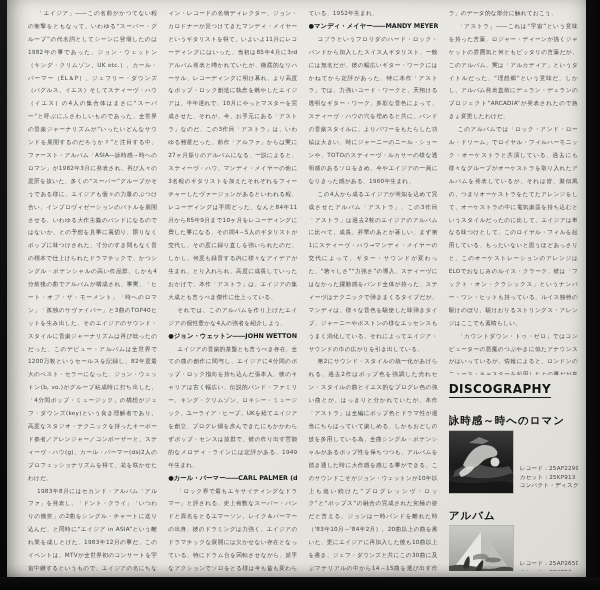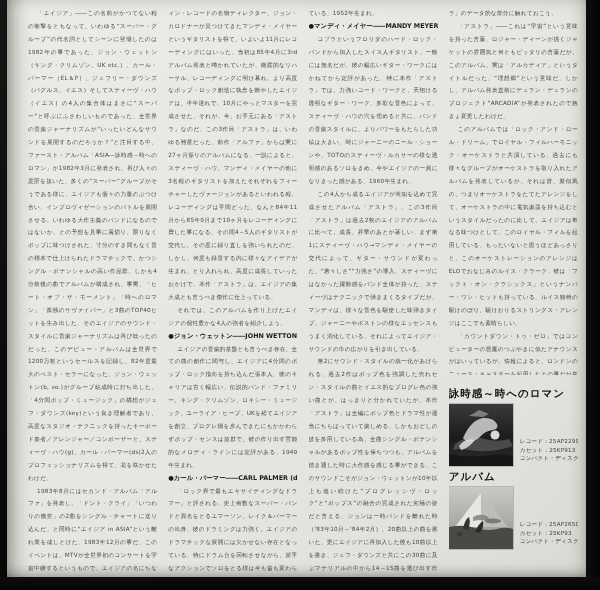--- a/index.html
+++ b/index.html
@@ -34,21 +34,21 @@
     margin:0;font-weight:bold;color:#1d1d20;font-size:6.4px;line-height:12.9px;
     letter-spacing:0;white-space:nowrap;overflow:hidden;
   }
   
   .disco{position:absolute;left:0;top:376px;width:100%;}
   .disco-title{
     display:inline-block;font-weight:bold;font-size:12px;line-height:13px;
     color:#141414;letter-spacing:.4px;
     border-bottom:1.6px solid #1a1a1a;padding-bottom:1px;margin:0;
   }
-  .album{margin-top:4px;}
+  .album{margin-top:16px;}
   .album-title{
     margin:0 0 5px 0;font-weight:bold;font-size:10.5px;line-height:12px;
     color:#161616;letter-spacing:1px;white-space:nowrap;
   }
   .album-row{display:flex;align-items:flex-end;gap:7px;}
   .cover{
     width:64px;height:62px;flex:none;display:block;
     box-shadow:0 0 0 1px rgba(60,60,60,.25);
   }
   .credits{padding-bottom:3px;min-width:0;}
@@ -93,20 +93,21 @@
     </div>
     <div class="col col4">
       <div class="col-textwrap">
           <p class="para noindent">ラ」のデータ的な部分に触れておこう。</p>
           <p class="para">「アストラ」――これは“宇宙”という意味を持った言葉。ロジャー・ディーンが描くジャケットの雰囲気と何ともピッタリの言葉だが、このアルバム、実は「アルカディア」というタイトルだった。“理想郷”という意味だ。しかし、アルバム発表直前にデュラン・デュランのプロジェクト“ARCADIA”が発表されたので急きょ変更したわけだ。</p>
           <p class="para">このアルバムでは「ロック・アンド・ロール・ドリーム」でロイヤル・フィルハーモニック・オーケストラと共演している。過去にも様々なグループがオーケストラを取り入れたアルバムを発表しているが、それは皆、擬似風の、つまりオーケストラをたてたアレンジをして、オーケストラの中に電気楽器を持ち込むというスタイルだったのに比して、エイジアは単なる味つけとして、このロイヤル・フィルを起用している。もったいないと思うほどあっさりと。このオーケストレーションのアレンジはELOでおなじみのルイス・クラーク。彼は「フックト・オン・クラシックス」というナンバー・ワン・ヒットも持っている。ルイス独特の駆けのぼり、駆けおりるストリングス・アレンジはここでも素晴らしい。</p>
           <p class="para">「カウントダウン・トゥ・ゼロ」ではコンピューターの悪魔のつぶやきに似たアナウンスがはいっているが、情報によると、ロンドンのニュース・キャスターを起用したとの事だが真偽のほどはわからない。</p>
         </div>
 
       <div class="disco">
+        <h2 class="disco-title">DISCOGRAPHY</h2>
 
         <div class="album">
           <h3 class="album-title">詠時感～時へのロマン</h3>
           <div class="album-row">
             <svg class="cover" viewBox="0 0 64 62" aria-hidden="true">
               <defs>
                 <linearGradient id="sky1" x1="0" y1="0" x2="0" y2="1">
                   <stop offset="0" stop-color="#3a3a3a"></stop>
                     <stop offset="0.55" stop-color="#1b1b1b"></stop>
                     <stop offset="1" stop-color="#2e2e2e"></stop>

